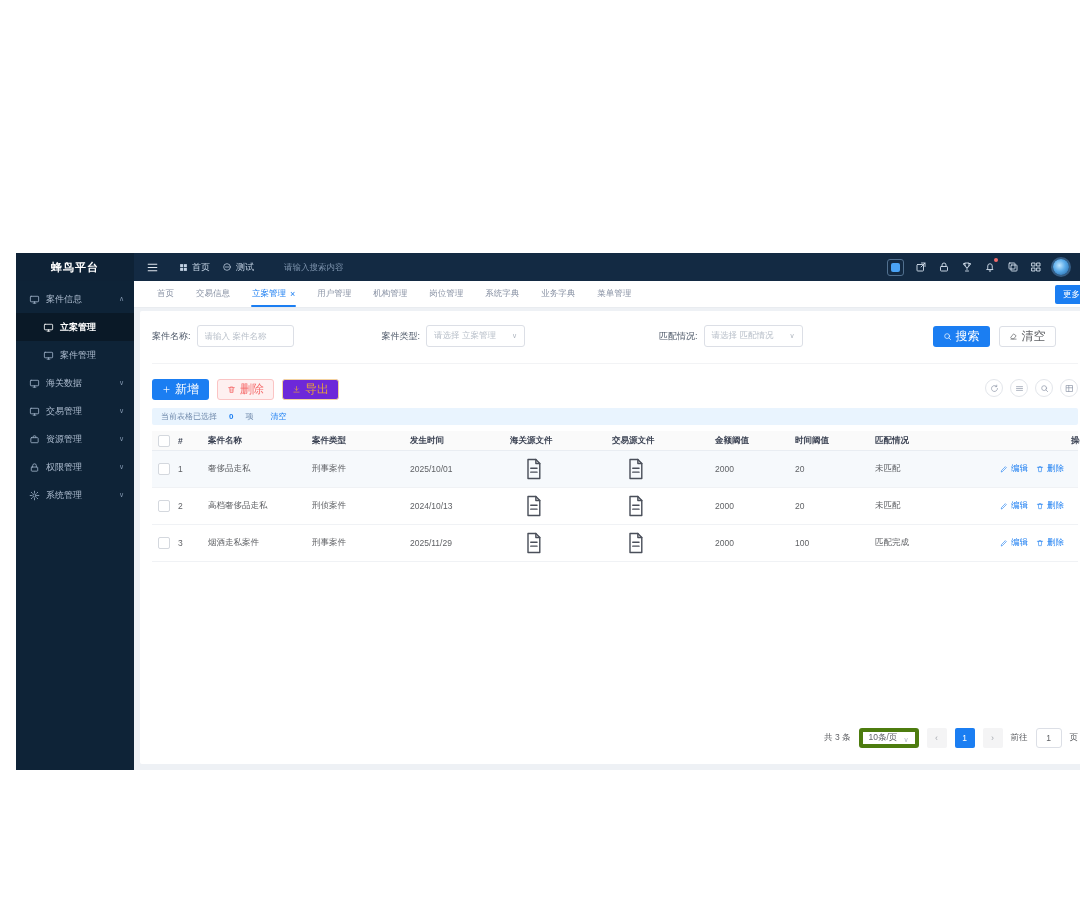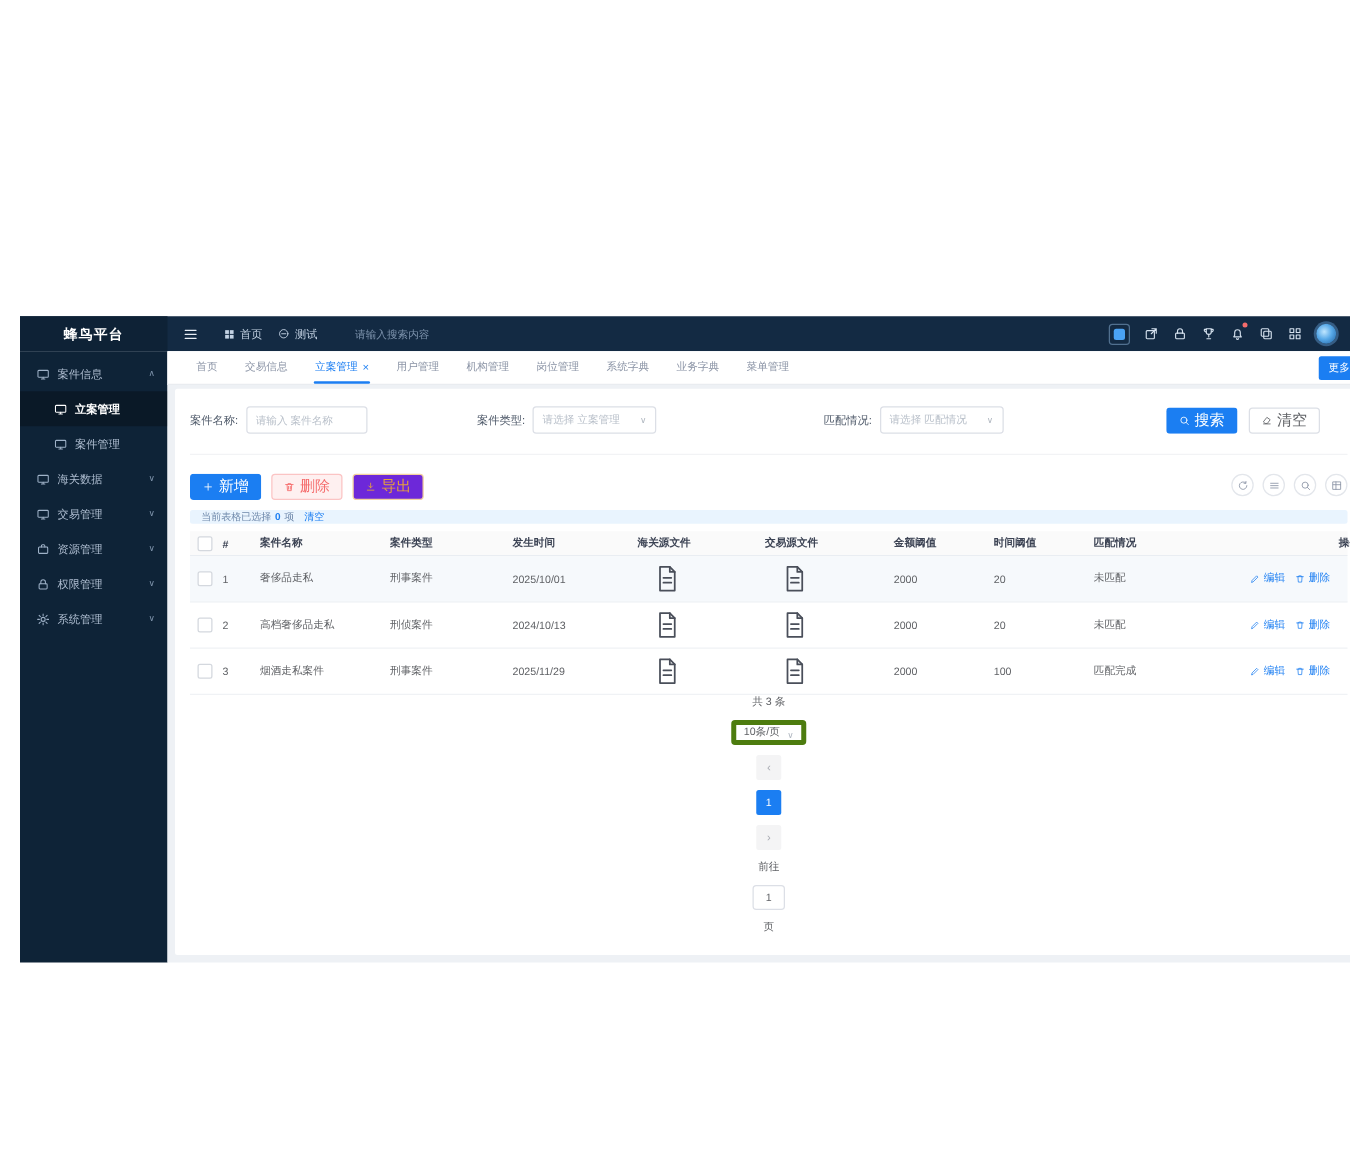--- a/index.html
+++ b/index.html
@@ -68,37 +68,37 @@
   .btn-primary { background:#1b7ef2; color:#fff; }
   .btn-plain { background:#fff; color:#606266; border-color:#dcdfe6; }
 
   .toolbar { display:flex; align-items:flex-start; margin-top:15px; }
   .btn-danger { background:#fef0f0; color:#f56c6c; border-color:#fbc4c4; }
   .btn-warning { background:#6d28d9; color:#e6a23c; border-color:#f3d19e; }
   .toolbar .btn + .btn { margin-left:8px; }
   .tool-icons { margin-left:auto; display:flex; gap:7px; }
   .circle-btn { width:18px; height:18px; border:1px solid #e3e6eb; border-radius:50%; display:flex; align-items:center; justify-content:center; color:#8a93a5; cursor:pointer; background:#fff; }
 
-  .select-bar { margin-top:8px; height:17px; background:#e9f4fe; border-radius:2px; display:flex; align-items:center; gap:3px; padding:0 9px; font-size:8px; color:#6f89ab; }
+  .select-bar { margin-top:8px; height:17px; background:#e9f4fe; border-radius:2px; display:flex; align-items:center; gap:12px; padding:0 9px; font-size:8px; color:#6f89ab; }
   .select-bar b { color:#1b7ef2; }
   .select-bar .clear-link { color:#1b7ef2; margin-left:5px; cursor:pointer; }
 
   
   .table { margin-top:6px; font-size:8.5px; }
   .t-row { display:grid; grid-template-columns:26px 30px 104px 98px 100px 102px 103px 80px 80px 125px 88px; align-items:center; }
   .t-head { height:20px; background:#fafafa; color:#3c4354; font-weight:bold; border-bottom:1px solid #e9edf2; }
   .t-body-row { height:37px; color:#606266; border-bottom:1px solid #f0f2f5; }
   .t-body-row.striped { background:#f6f9fc; }
   .cell-ops { display:flex; gap:8px; color:#1b7ef2; }
   .op-link { display:flex; align-items:center; gap:3px; cursor:pointer; }
   .checkbox { width:12px; height:12px; border:1px solid #d4d8de; border-radius:2px; background:#fff; margin-left:6px; cursor:pointer; }
   .file-ico { color:#4a4f5a; margin-left:14px; cursor:pointer; }
 
   
-  .pagination { margin-top:auto; margin-bottom:16px; display:flex; align-items:center; justify-content:flex-end; gap:8px; font-size:8.5px; color:#606266;flex-direction:column; }
+  .pagination { margin-top:auto; margin-bottom:16px; display:flex; align-items:center; justify-content:flex-end; gap:8px; font-size:8.5px; color:#606266; }
   .pg-size { width:60px; height:20px; border:4px solid #4d7c0f; border-radius:3px; display:flex; align-items:flex-end; justify-content:space-between; padding:0 6px; cursor:pointer; }
   .pg-size .caret { font-size:7px; color:#b0b7c0; }
   .pg-btn { width:20px; height:20px; border-radius:2px; background:#f4f4f5; color:#a8abb2; display:flex; align-items:center; justify-content:center; font-size:9px; cursor:pointer; }
   .pg-btn.current { background:#1b7ef2; color:#fff; font-size:8.5px; }
   .goto-input { width:26px; height:20px; border:1px solid #dcdfe6; border-radius:3px; text-align:center; font-size:8.5px; color:#606266; outline:none; }
 </style>
 </head>
 <body>
 
 <div class="page">

